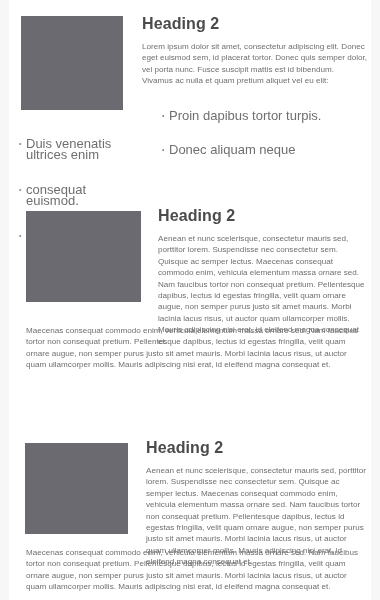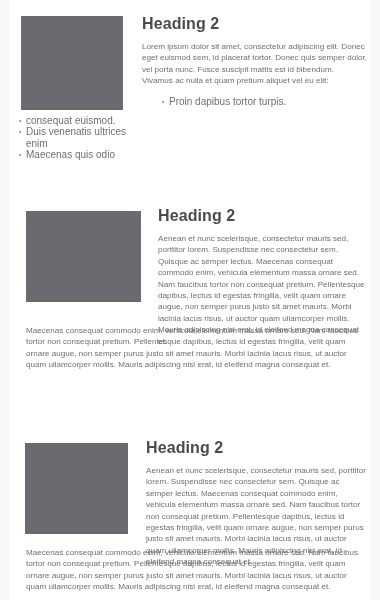--- a/index.html
+++ b/index.html
@@ -49,25 +49,26 @@
     color: #6f6f6f;
     margin: 0;
     text-align: left;
   }
   .bullets {
     list-style: none;
     margin: 0;
     padding: 0;
   }
   .bullets li {
-    font-size: 10px;
+    font-size: 13px;
     line-height: 11.4px;
     color: #6f6f6f;
     position: relative;
     padding-left: 7px;
+    margin-top: 23px;
   }
   .bullets li::before {
     content: "\2022";
     position: absolute;
     left: 0;
     top: 0;
     font-size: 7px;
     color: #8a8a8a;
   }
   .thumb {
@@ -105,30 +106,31 @@
   <div class="gutter-left" style="background: rgb(247, 247, 247);"></div>
   <div class="gutter-right" style="background: rgb(247, 247, 247);"></div>
 
   <section id="section-one">
 
     <div class="thumb-wrap">
       <div class="thumb" style="background: rgb(106, 106, 112);"></div>
     </div>
 
     <ul class="bullets side-bullets">
+      <li style="color: rgb(111, 111, 111);">Duis venenatis ultrices enim</li>
       <li style="color: rgb(111, 111, 111);">consequat euismod.</li>
-      <li style="color: rgb(111, 111, 111);">Duis venenatis ultrices enim</li>
       <li style="color: rgb(111, 111, 111);">Maecenas quis odio</li>
     </ul>
 
     <div class="main-col">
       <h2 class="h2" style="color: rgb(75, 75, 75);">Heading 2</h2>
       <p class="body-text" style="color: rgb(111, 111, 111);">Lorem ipsum dolor sit amet, consectetur adipiscing elit. Donec eget euismod sem, id placerat tortor. Donec quis semper dolor, vel porta nunc. Fusce suscipit mattis est id bibendum. Vivamus ac nulla et quam pretium aliquet vel eu elit:</p>
       <ul class="bullets sub-bullets">
         <li style="color: rgb(111, 111, 111);">Proin dapibus tortor turpis.</li>
+        <li style="color: rgb(111, 111, 111);">Donec aliquam neque</li>
       </ul>
     </div>
 
   </section>
 
   <section id="section-two">
 
     <div class="thumb-wrap">
       <div class="thumb" style="background: rgb(106, 106, 112);"></div>
     </div>

